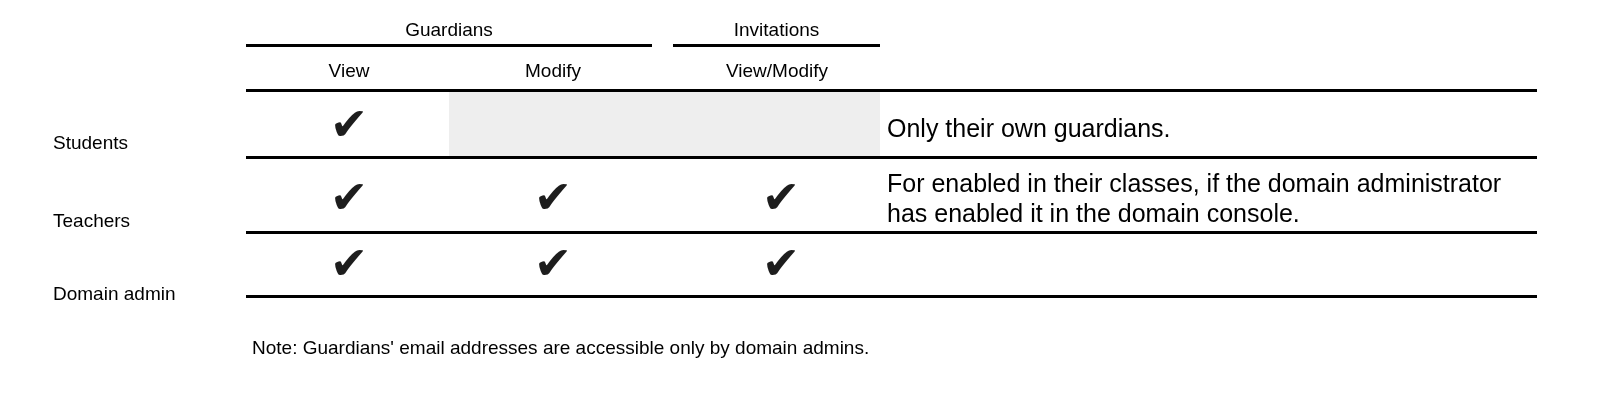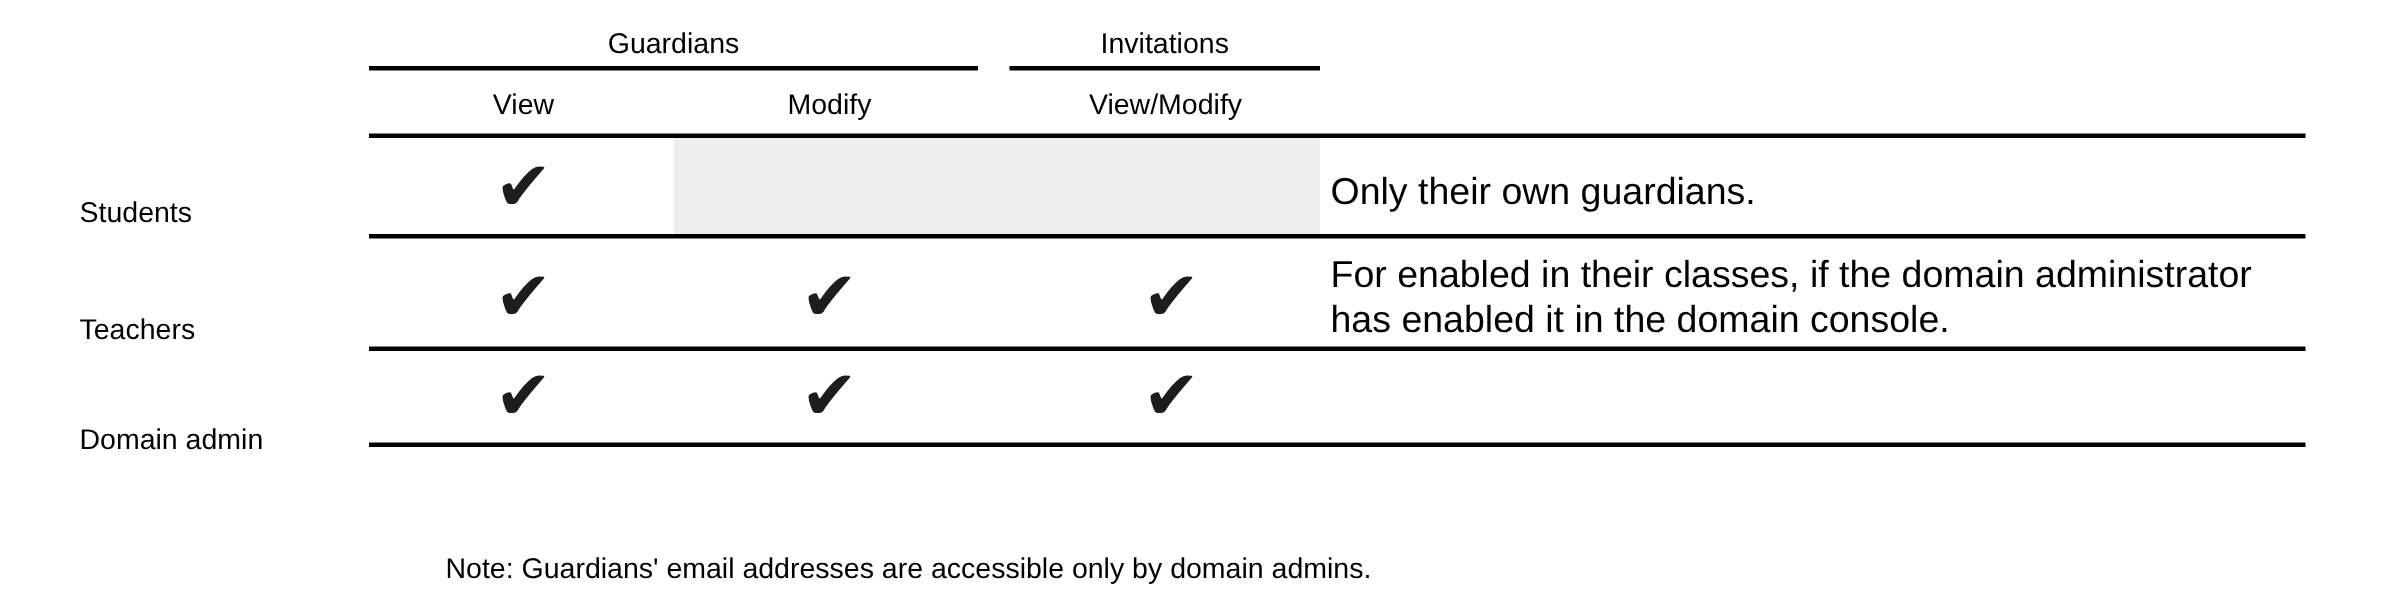--- a/index.html
+++ b/index.html
@@ -87,15 +87,15 @@
   <div class="note" style="top:168px;">
     <div>For enabled in their classes, if the domain administrator</div>
     <div>has enabled it in the domain console.</div>
   </div>
 
   <div class="txt" style="left:53px; top:264px;margin-top:16px;">Domain admin</div>
   <div class="check" style="left:324px; top:239px;">✔</div>
   <div class="check" style="left:528px; top:239px;">✔</div>
   <div class="check" style="left:756px; top:239px;">✔</div>
 
-  <div class="txt" style="left:252px; top:366px;margin-left:45px;">Note: Guardians' email addresses are accessible only by domain admins.</div>
+  <div class="txt" style="left:252px; top:334px;">Note: Guardians' email addresses are accessible only by domain admins.</div>
 
 </div>
 
 </body></html>

